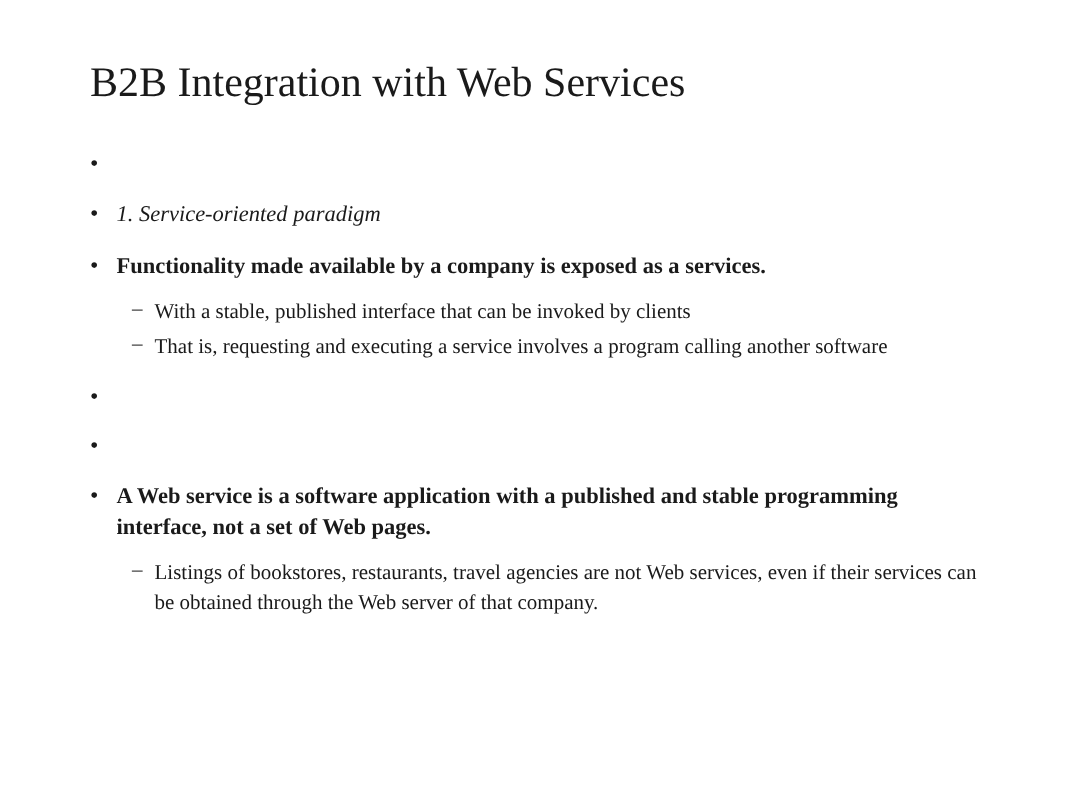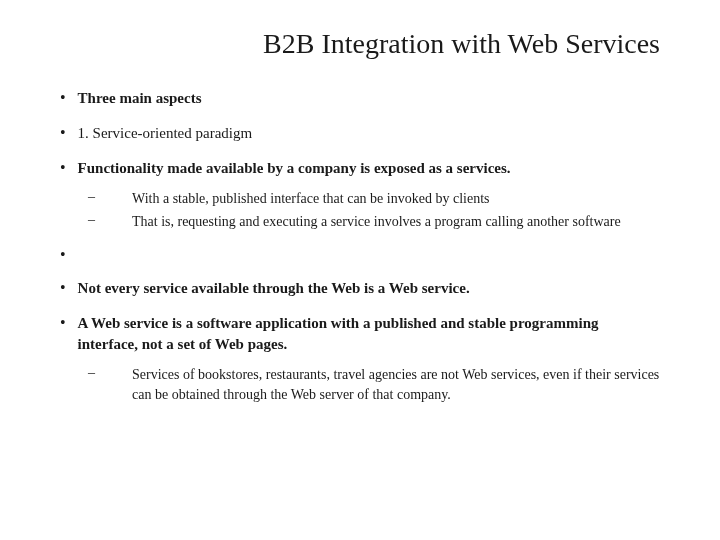--- a/index.html
+++ b/index.html
@@ -13,24 +13,23 @@
       font-family: Georgia, 'Times New Roman', serif;
       width: 720px;
       height: 540px;
       overflow: hidden;
       position: relative;
     }
 
     .slide {
       width: 720px;
       height: 412px;
-      padding: 28px 60px 40px 60px;
+      padding: 40px 60px 40px 60px;
       display: flex;
       flex-direction: column;
-      align-items: flex-end;
     }
 
     .slide-title {
       font-size: 28px;
       font-weight: normal;
       color: #1a1a1a;
       margin-bottom: 28px;
       font-family: Georgia, 'Times New Roman', serif;
     }
 
@@ -52,20 +51,21 @@
       font-size: 15px;
       color: #1a1a1a;
       line-height: 1.4;
     }
 
     .bullet-text.bold {
       font-weight: bold;
     }
 
     .bullet-text.italic {
+      font-style: italic;
     }
 
     .sub-bullets {
       margin-left: 28px;
       margin-top: 4px;
       margin-bottom: 6px;
     }
 
     .sub-bullet-row {
       display: flex;
@@ -77,21 +77,20 @@
       font-size: 14px;
       color: #1a1a1a;
       margin-right: 8px;
       flex-shrink: 0;
     }
 
     .sub-bullet-text {
       font-size: 14px;
       color: #1a1a1a;
       line-height: 1.4;
-      margin-left: 29px;
     }
 
     .main-bullets {
       display: flex;
       flex-direction: column;
       gap: 4px;
     }
 
     .functionality-row {
       margin-bottom: 4px;
@@ -100,21 +99,20 @@
 </head>
 <body>
 
 <div class="slide">
   <h1 class="slide-title">B2B Integration with Web Services</h1>
 
   <div class="main-bullets">
 
     <div class="bullet-row">
       <span class="bullet">•</span>
-      <span class="bullet-text bold">Three main aspects</span>
     </div>
 
     <div class="bullet-row">
       <span class="bullet">•</span>
       <span class="bullet-text italic">1. Service-oriented paradigm</span>
     </div>
 
     <div class="functionality-row">
       <div class="bullet-row">
         <span class="bullet">•</span>
@@ -131,30 +129,29 @@
         </div>
       </div>
     </div>
 
     <div class="bullet-row">
       <span class="bullet">•</span>
     </div>
 
     <div class="bullet-row">
       <span class="bullet">•</span>
-      <span class="bullet-text bold">Not every service available through the Web is a Web service.</span>
     </div>
 
     <div class="functionality-row">
       <div class="bullet-row">
         <span class="bullet">•</span>
         <span class="bullet-text bold">A Web service is a software application with a published and stable programming interface, not a set of Web pages.</span>
       </div>
       <div class="sub-bullets">
         <div class="sub-bullet-row">
           <span class="sub-bullet-dash">–</span>
-          <span class="sub-bullet-text">Services of bookstores, restaurants, travel agencies are not Web services, even if their services can be obtained through the Web server of that company.</span>
+          <span class="sub-bullet-text">Listings of bookstores, restaurants, travel agencies are not Web services, even if their services can be obtained through the Web server of that company.</span>
         </div>
       </div>
     </div>
 
   </div>
 </div>
 
 </body></html>

